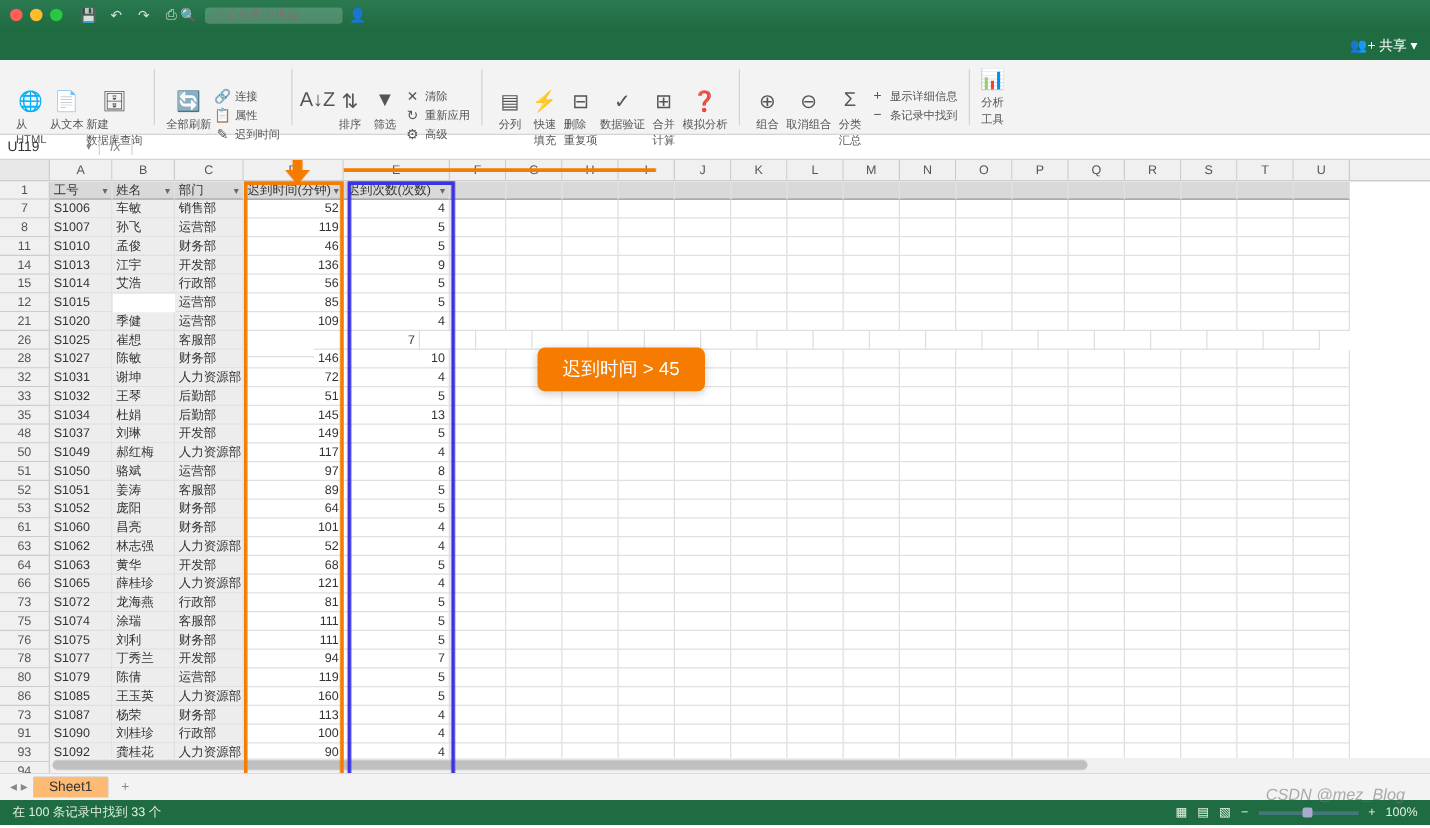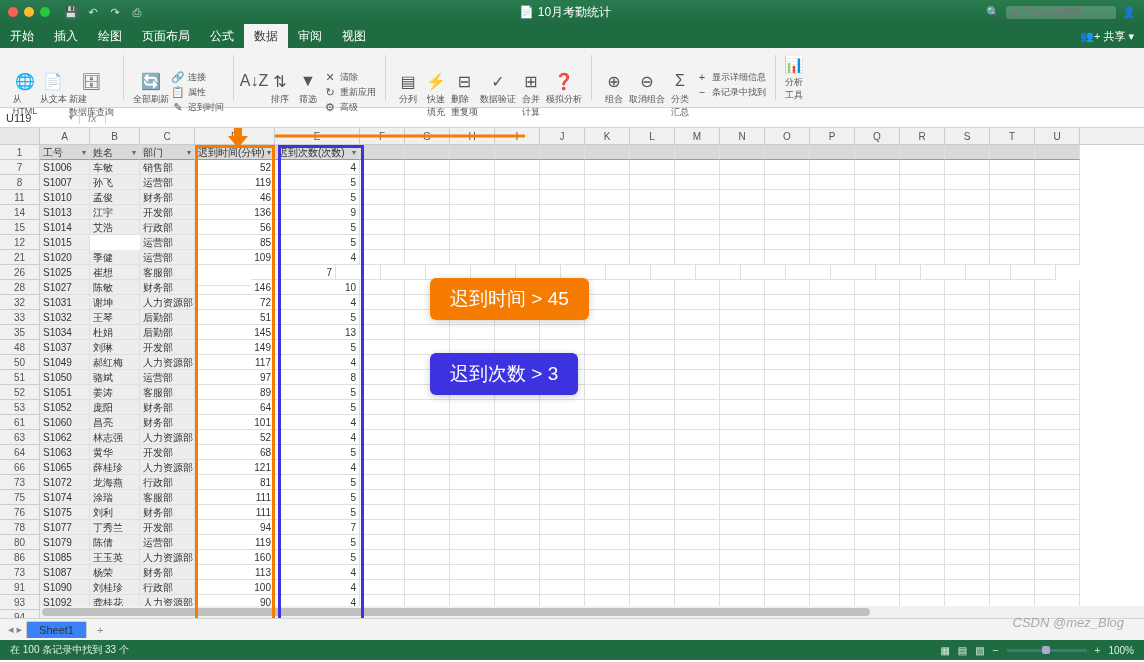--- a/index.html
+++ b/index.html
@@ -35,73 +35,59 @@
 .select-all { width:40px; border-right:1px solid #ccc; background:#e8e8e8; }
 .col-h { border-right:1px solid #ccc; text-align:center; font-size:10px; color:#555; line-height:17px; background:#f0f0f0; }
 .rows { height:473px; overflow:auto; }
 .row { display:flex; height:15px; }
 .row-h { width:40px; background:#f0f0f0; border-right:1px solid #ccc; border-bottom:1px solid #ccc; text-align:center; font-size:10px; color:#555; line-height:15px; }
 .cell { border-right:1px solid #e0e0e0; border-bottom:1px solid #e0e0e0; font-size:10px; padding:0 3px; line-height:15px; overflow:hidden; white-space:nowrap; }
 .cell.hdr { background:#d9d9d9; border-bottom:1px solid #999; font-size:10px; }
 .cell.data-shaded { background:#ededed; }
 .cell.num { text-align:right; }
 .filter-ico { float:right; font-size:8px; color:#666; }
-.annotation { position:absolute; z-index:10; font-size:19px; font-weight:500; color:#fff; padding:8px 20px; border-radius:6px; box-shadow:0 2px 8px rgba(0,0,0,.2); }
+.annotation { position:absolute; z-index:10; font-size:15px; font-weight:500; color:#fff; padding:8px 20px; border-radius:6px; box-shadow:0 2px 8px rgba(0,0,0,.2); }
 .ann-orange { background:#f57c00; }
 .ann-blue { background:#3d32e0; }
 .box-overlay { position:absolute; border:3px solid; pointer-events:none; z-index:5; }
 .arrow { position:absolute; z-index:6; }
 .sheet-tabs { height:22px; background:#f3f3f3; border-top:1px solid #d4d4d4; display:flex; align-items:center; padding:0 8px; font-size:11px; gap:4px; }
 .sheet-nav { display:flex; gap:4px; color:#888; }
-.sheet-tab { padding:2px 12px; background:#3b82f6; border:1px solid #ccc; border-bottom:none; border-radius:2px 2px 0 0; cursor:pointer; }
+.sheet-tab { padding:2px 12px; background:#fdba74; border:1px solid #ccc; border-bottom:none; border-radius:2px 2px 0 0; cursor:pointer; }
 .status-bar { height:20px; background:#1f6b42; color:#e0f0e0; display:flex; align-items:center; padding:0 10px; font-size:10px; justify-content:space-between; }
 .status-right { display:flex; align-items:center; gap:8px; }
 .zoom-slider { width:80px; height:3px; background:#477; position:relative; }
 .zoom-slider::after { content:''; position:absolute; top:-3px; left:44%; width:8px; height:8px; background:#aac; border-radius:2px; }
 .hscroll { position:absolute; bottom:0; left:40px; right:0; height:12px; background:#f0f0f0; display:flex; align-items:center; }
 .hscroll-thumb { height:8px; background:#c0c0c0; border-radius:4px; margin-left:2px; width:75%; }
-.watermark { position:absolute; bottom:32px; right:20px; color:rgba(120,120,120,.6); font-size:13px; font-style:italic; z-index:20; }
+.watermark { position:absolute; bottom:19px; right:20px; color:rgba(120,120,120,.6); font-size:13px; font-style:italic; z-index:20; }
 </style>
 </head>
 <body>
 
 <div class="titlebar">
   <div class="win-btns">
     <div class="win-btn red"></div>
     <div class="win-btn yellow"></div>
     <div class="win-btn green"></div>
   </div>
   <div class="qat">
     <div class="qat-icon">💾</div>
     <div class="qat-icon">↶</div>
     <div class="qat-icon">↷</div>
     <div class="qat-icon">⎙</div>
   </div>
-  <div class="title-center">
-    <span>📄</span>
-    <span>10月考勤统计</span>
-  </div>
   <div class="title-right">
     <span>🔍</span>
     <input placeholder="在工作表中搜索" style="">
     <span>👤</span>
   </div>
 </div>
 
 <div class="menubar">
-  <div id="menu-container" style="display: flex;">
-      <div class="menu-item">开始</div>
-      <div class="menu-item">插入</div>
-      <div class="menu-item">绘图</div>
-      <div class="menu-item">页面布局</div>
-      <div class="menu-item">公式</div>
-      <div class="menu-item active">数据</div>
-      <div class="menu-item">审阅</div>
-      <div class="menu-item">视图</div>
-    </div>
   <div class="menu-share">👥+ <span>共享</span> ▾</div>
 </div>
 
 <div class="ribbon">
   <div class="rib-group row">
     <div class="rib-btn">
         <div class="rib-icon">🌐</div>
         <span style="white-space:pre-line">从
 HTML</span>
       </div>
@@ -1040,21 +1026,20 @@
 
   <svg class="arrow" style="top:-20px; left:228px;" width="20" height="40">
       <polygon points="6,0 14,0 14,28 20,28 10,40 0,28 6,28" fill="#f57c00"></polygon>
     </svg>
 
   <svg class="arrow" style="top:0px; left:275px; width:250px; height:18px;">
       <path d="M0 8 H250" stroke="#f57c00" stroke-width="3" fill="none"></path>
     </svg>
 
   <div class="annotation ann-orange" style="top:150px; left:430px;">迟到时间 &gt; 45</div>
-  <div class="annotation ann-blue" style="top:225px; left:430px;">迟到次数 &gt; 3</div>
 
   <div class="hscroll">
       <div class="hscroll-thumb"></div>
     </div>
 </div>
 
 <div class="sheet-tabs">
   <div class="sheet-nav">◂ ▸</div>
   <div class="sheet-tab">Sheet1</div>
   <div style="padding:2px 6px;cursor:pointer;color:#888">+</div>

